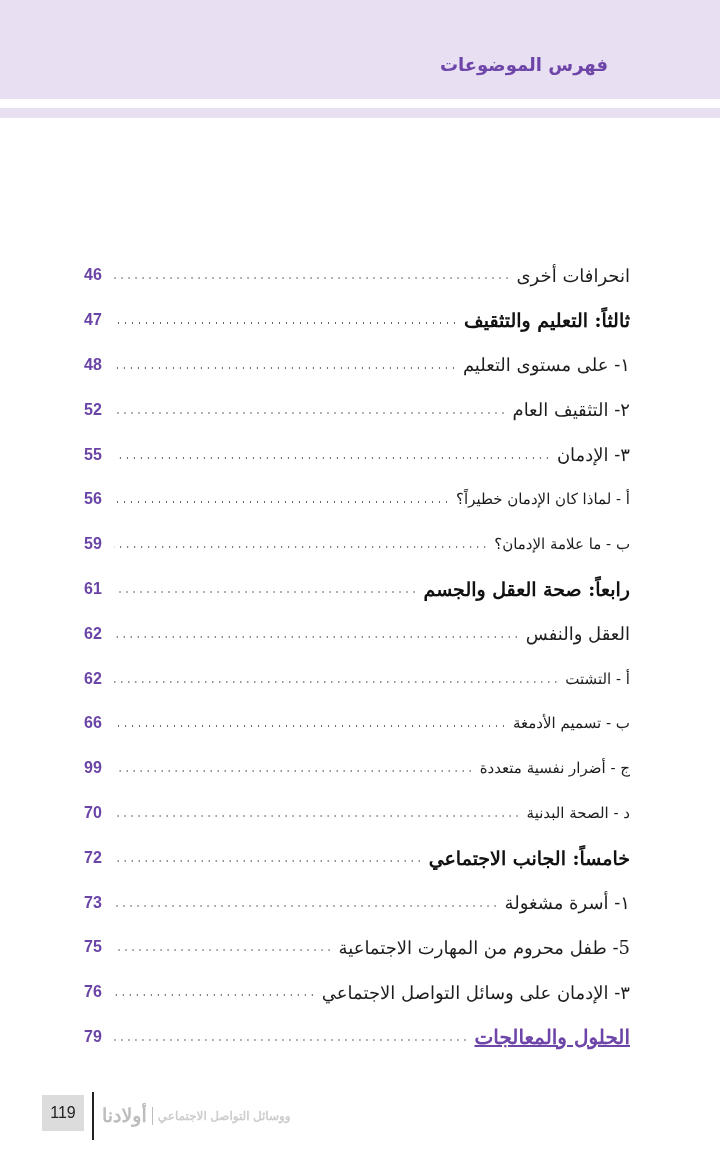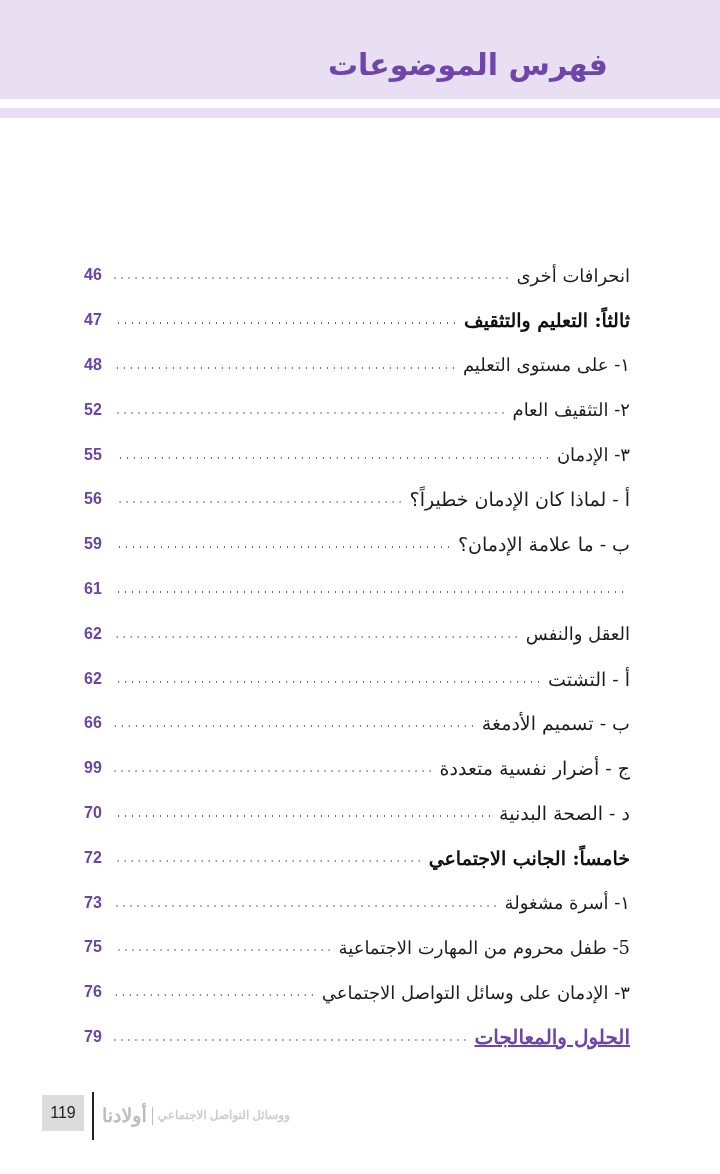--- a/index.html
+++ b/index.html
@@ -19,21 +19,21 @@
       left: 0; top: 0;
       width: 720px;
       height: 99px;
       background: #E8DFF3;
     }
     .header-title {
       position: absolute;
       right: 112px;
       top: 50px;
       font-family: "DejaVu Sans", sans-serif;
-      font-size: 30px;
+      font-size: 18px;
       font-weight: bold;
       color: #6E45A8;
       direction: rtl;
       line-height: 30px;
     }
     .header-white-stripe {
       position: absolute;
       left: 0; top: 99px;
       width: 720px;
       height: 9px;
@@ -69,21 +69,21 @@
     }
     .toc-row.level-main .toc-title {
       font-weight: bold;
       font-size: 19px;
       color: #111;
     }
     .toc-row.level-sub .toc-title {
       font-size: 18px;
     }
     .toc-row.level-subsub .toc-title {
-      font-size: 19px;
+      font-size: 15px;
     }
     .toc-row.level-highlight .toc-title {
       font-weight: bold;
       font-size: 20px;
       color: #6E45A8;
       text-decoration: underline;
     }
     .toc-dots {
       flex: 1;
       height: 2px;
@@ -126,21 +126,21 @@
       left: 50px; top: 0;
       width: 2px;
       height: 48px;
       background: #222;
     }
     .footer-book {
       position: absolute;
       left: 60px;
       top: 12px;
       direction: rtl;
-      font-family: Liberation Serif, serif;
+      font-family: Liberation Sans, sans-serif;
       white-space: nowrap;
       color: #C9C9C9;
       display: flex;
       flex-direction: row-reverse;
       align-items: center;
     }
     .footer-book-main {
       font-size: 19px;
       font-weight: bold;
       color: #BDBDBD;
@@ -195,20 +195,21 @@
     <span class="toc-title">أ - لماذا كان الإدمان خطيراً؟</span>
     <span class="toc-dots"></span>
     <span class="toc-page">56</span>
   </div>
   <div class="toc-row level-subsub">
     <span class="toc-title">ب - ما علامة الإدمان؟</span>
     <span class="toc-dots"></span>
     <span class="toc-page">59</span>
   </div>
   <div class="toc-row level-main">
+    <span class="toc-title">رابعاً: صحة العقل والجسم</span>
     <span class="toc-dots"></span>
     <span class="toc-page">61</span>
   </div>
   <div class="toc-row level-sub">
     <span class="toc-title">العقل والنفس</span>
     <span class="toc-dots"></span>
     <span class="toc-page">62</span>
   </div>
   <div class="toc-row level-subsub">
     <span class="toc-title">أ - التشتت</span>

